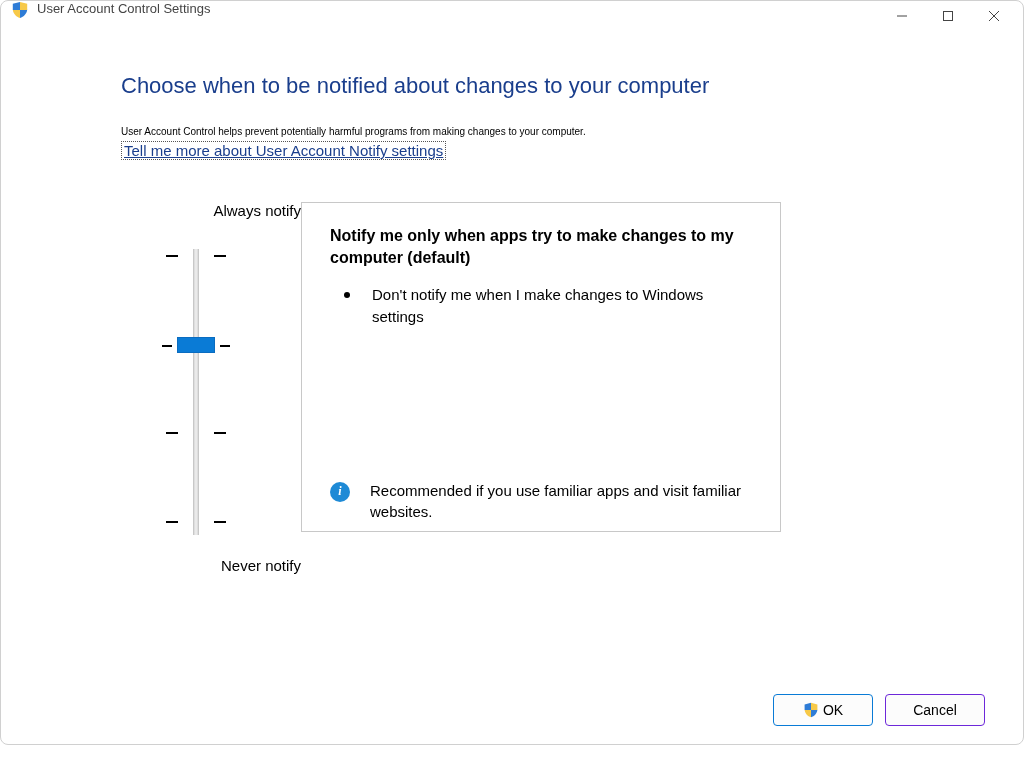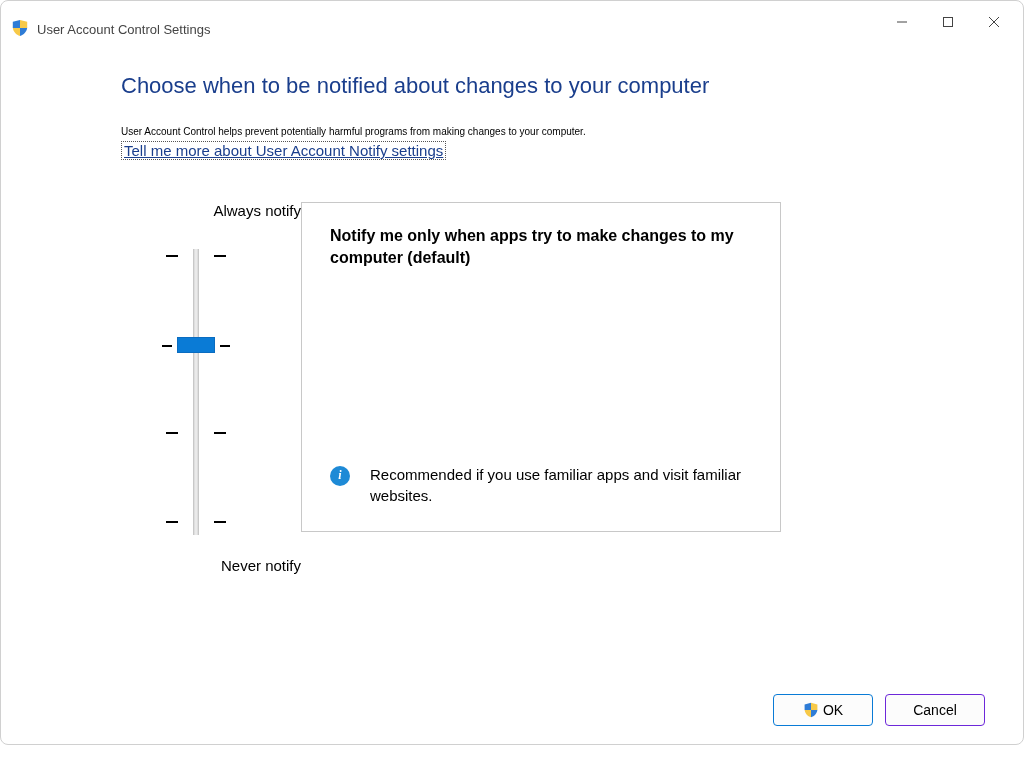--- a/index.html
+++ b/index.html
@@ -26,21 +26,21 @@
       background: #fff;
       border: 1px solid #d0d0d0;
       border-radius: 8px;
       display: flex;
       flex-direction: column;
     }
     
     .titlebar {
       height: 36px;
       display: flex;
-      align-items: flex-end;
+      align-items: flex-start;
       padding: 0 6px 0 10px;
       color: #555;
     }
     .titlebar .app-icon {
       width: 18px;
       height: 18px;
       margin-right: 8px;
       flex-shrink: 0;
     }
     .titlebar .title-text {
@@ -159,21 +159,21 @@
       background:#000;
       top:7px;
     }
     .slider-thumb::before{ left:-16px;}
     .slider-thumb::after{ right:-16px;}
     
     .desc-panel {
       border: 1px solid #c8c8c8;
       width: 480px;
       height: 330px;
-      padding: 22px 28px 18px 28px;
+      padding: 22px 28px 2px 28px;
       display: flex;
       flex-direction: column;
       position: relative;
     }
     .desc-title {
       font-size: 16px;
       font-weight: 700;
       color: #000;
       line-height: 1.4;
       margin-bottom: 14px;
@@ -313,20 +313,24 @@
               <span></span>
               <span class="r"></span>
             </div>
           <div class="slider-thumb" style="top:100px;"></div>
         </div>
         <div class="slider-bottom-label">Never notify</div>
       </div>
 
       <div class="desc-panel">
         <div class="desc-title">Notify me only when apps try to make changes to my computer (default)</div>
+        <div class="desc-bullet">
+          <span class="dot"></span>
+          <span class="text">Don't notify me when I make changes to Windows settings</span>
+        </div>
         <div class="desc-reco">
           <span class="info-icon">i</span>
           <span class="text">Recommended if you use familiar apps and visit familiar websites.</span>
         </div>
       </div>
     </div>
   </div>
 
   <div class="footer">
     <div class="btn primary">

